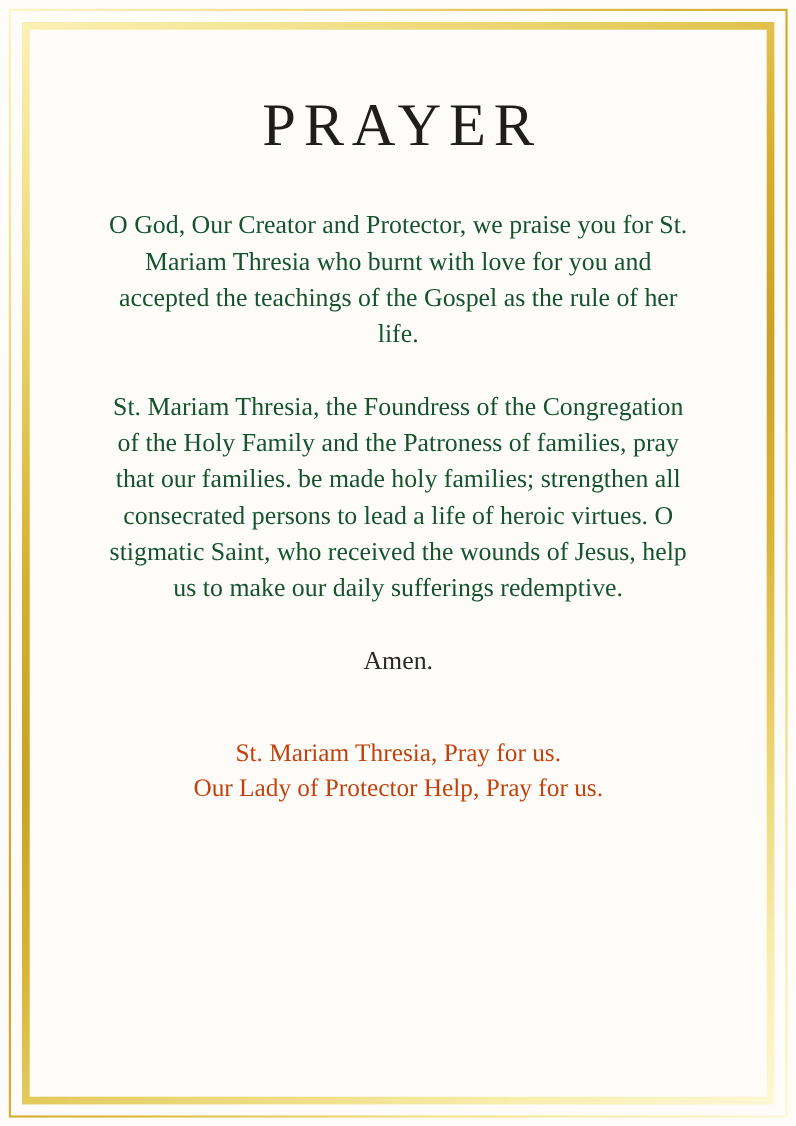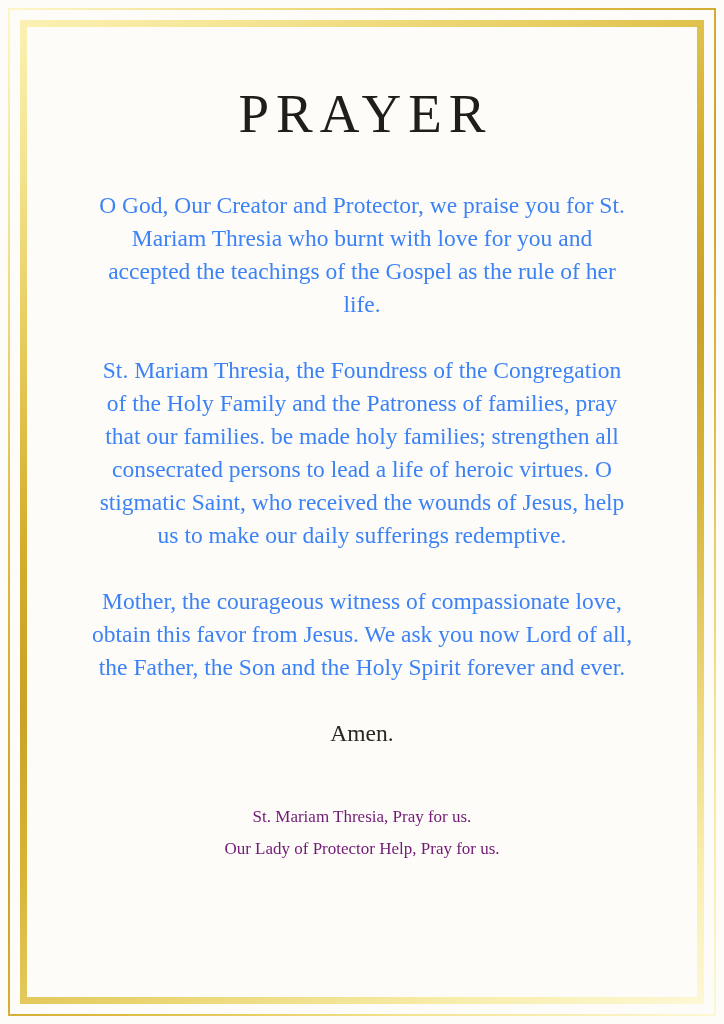--- a/index.html
+++ b/index.html
@@ -105,61 +105,60 @@
 
   .prayer-body {
     margin-top: 44px;
   }
 
   .paragraph {
     font-size: 23.5px;
     line-height: 33px;
     margin: 0 0 33px 0;
     padding: 0 7px;
-    color: #3b82f6;
+    color: #14532d;
   }
 
   .amen {
     font-size: 23.5px;
     line-height: 33px;
     margin: 0 0 51px 0;
     color: #2a2622;
   }
 
   .invocations {
     margin: 0;
     padding: 0;
     list-style: none;
   }
 
   .invocation-line {
-    font-size: 17px;
+    font-size: 23px;
     line-height: 32px;
-    color: #701a75;
+    color: #c2410c;
   }
 </style>
 </head>
 <body>
 
 <div class="card">
 
   <div class="border-outer"></div>
   <div class="border-inner"></div>
 
   <div class="content">
 
     <h1 class="title">PRAYER</h1>
 
     <div class="prayer-body">
 
       <p class="paragraph">O God, Our Creator and Protector, we praise you for St. Mariam Thresia who burnt with love for you and accepted the teachings of the Gospel as the rule of her life.</p>
 
       <p class="paragraph">St. Mariam Thresia, the Foundress of the Congregation of the Holy Family and the Patroness of families, pray that our families. be made holy families; strengthen all consecrated persons to lead a life of heroic virtues. O stigmatic Saint, who received the wounds of Jesus, help us to make our daily sufferings redemptive.</p>
 
-      <p class="paragraph">Mother, the courageous witness of compassionate love, obtain this favor from Jesus. We ask you now Lord of all, the Father, the Son and the Holy Spirit forever and ever.</p>
 
       <p class="amen">Amen.</p>
 
       <ul class="invocations">
         <li class="invocation-line">St. Mariam Thresia, Pray for us.</li>
         <li class="invocation-line">Our Lady of Protector Help, Pray for us.</li>
       </ul>
 
     </div>
   </div>

